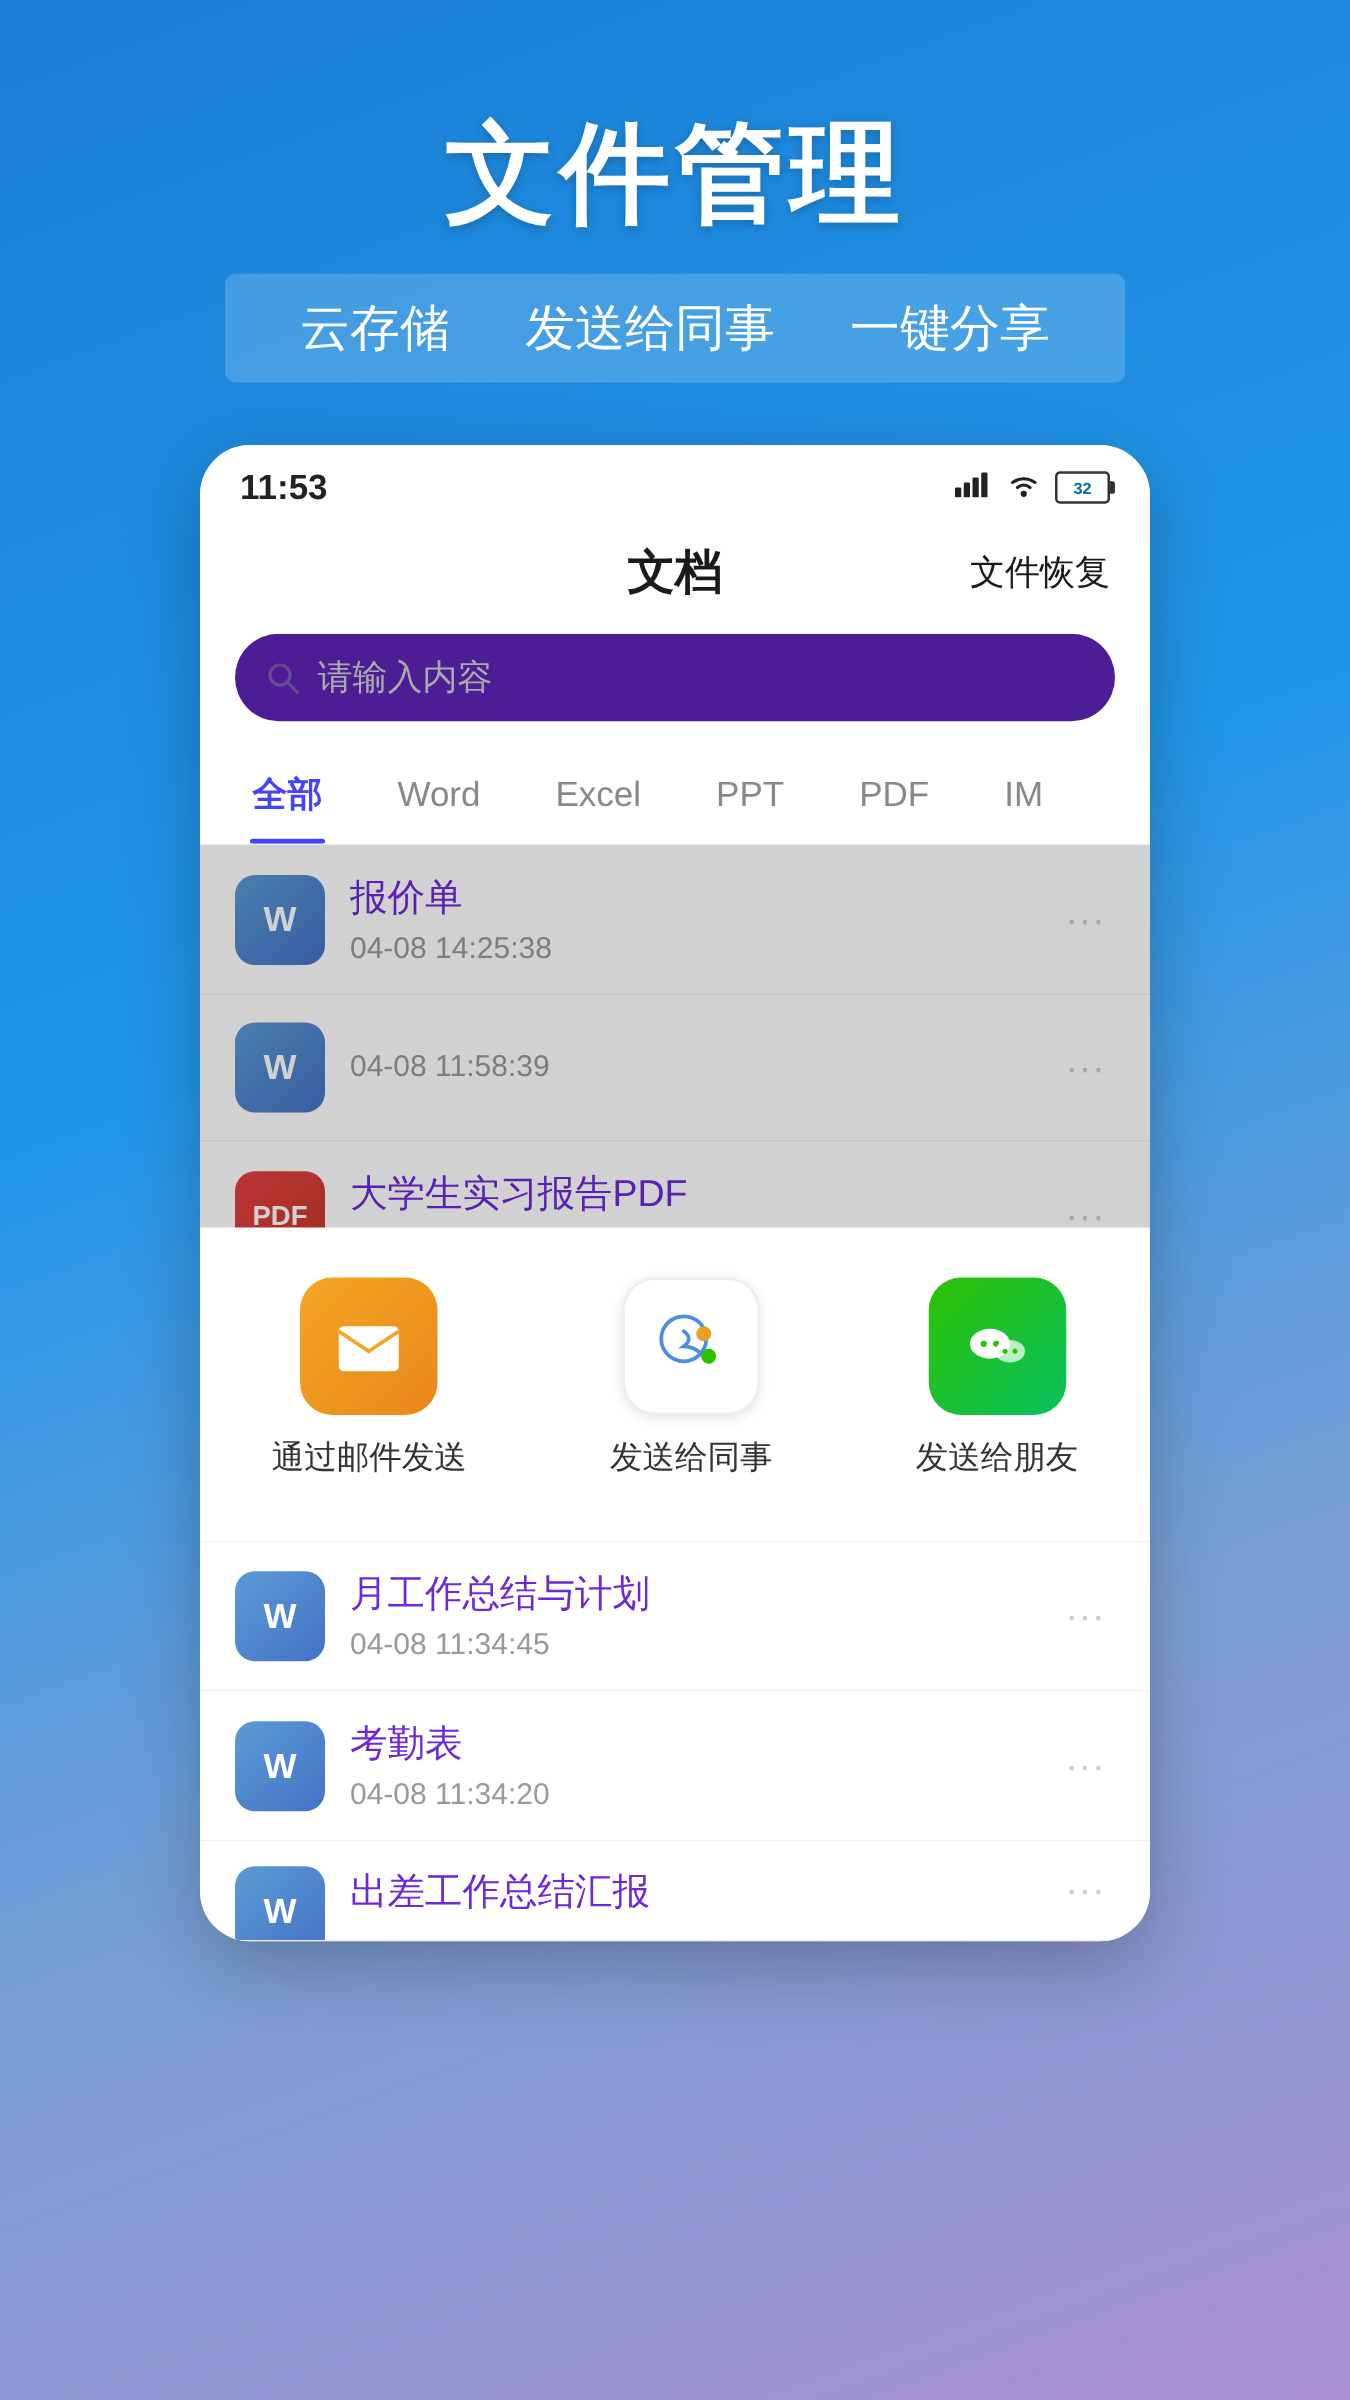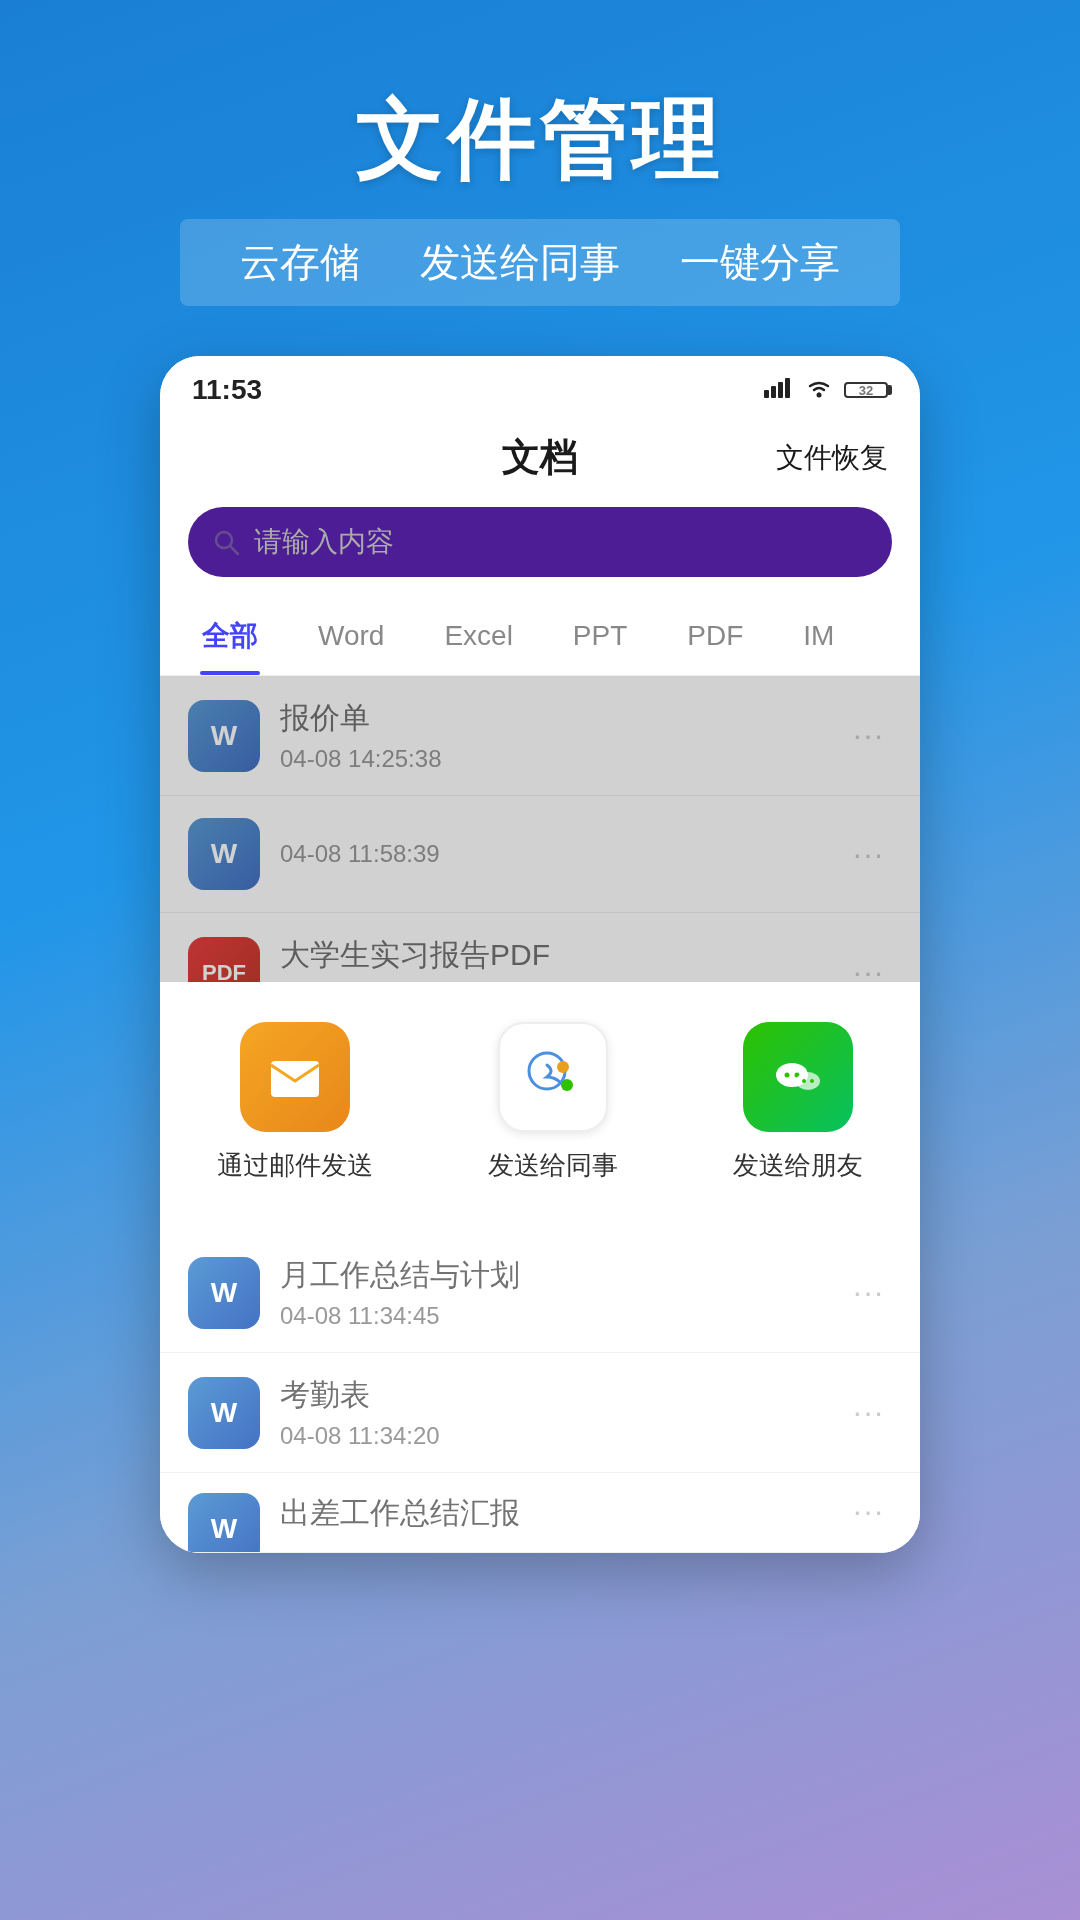--- a/index.html
+++ b/index.html
@@ -75,25 +75,25 @@
       color: #222;
       font-weight: 600;
     }
     .battery-icon {
       display: inline-flex;
       align-items: center;
       justify-content: center;
       border: 2px solid #333;
       border-radius: 4px;
       width: 44px;
-      height: 16px;
+      height: 26px;
       position: relative;
       font-size: 13px;
       font-weight: 700;
-      color: #737373;
+      color: #0369a1;
     }
     .battery-icon::after {
       content: '';
       position: absolute;
       right: -6px;
       top: 50%;
       transform: translateY(-50%);
       width: 4px;
       height: 10px;
       background: #333;
@@ -210,21 +210,21 @@
     }
     .file-icon.ppt {
       background: linear-gradient(135deg, #e07020, #c0392b);
     }
     .file-info {
       flex: 1;
     }
     .file-name {
       font-size: 30px;
       font-weight: 500;
-      color: #737373;
+      color: #6d28d9;
       margin-bottom: 6px;
     }
     .file-date {
       font-size: 24px;
       color: #999;
     }
     .file-more {
       font-size: 32px;
       color: #ccc;
       padding: 0 8px;

